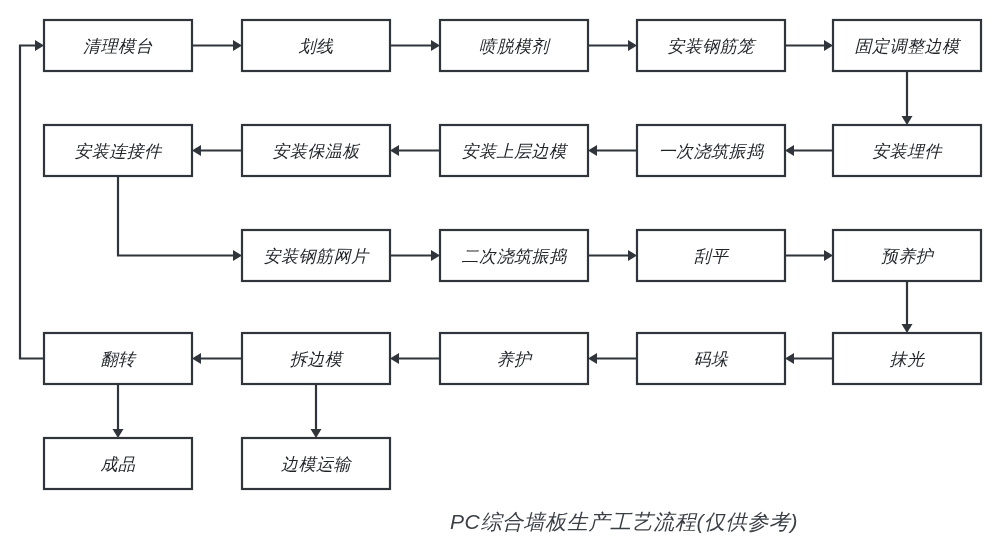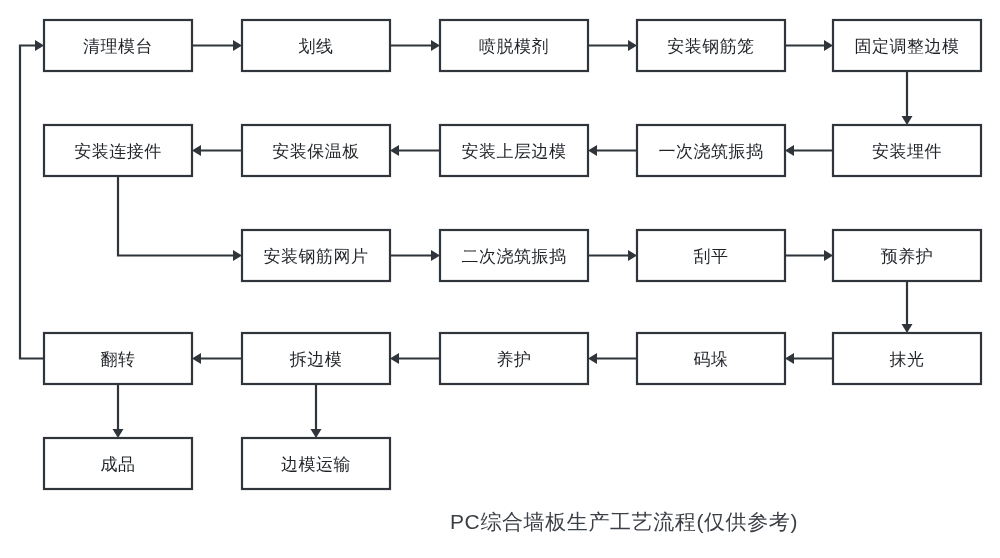--- a/index.html
+++ b/index.html
@@ -11,20 +11,21 @@
     width: 1000px;
     height: 558px;
     font-family: "Liberation Sans", "DejaVu Sans", sans-serif;
     overflow: hidden;
     position: relative;
   }
   #flow-root {
     position: relative;
     width: 1000px;
     height: 558px;
+    font-style: italic;
   }
   svg#flow-svg {
     position: absolute;
     top: 0;
     left: 0;
     width: 1000px;
     height: 558px;
     display: block;
   }
   .node-rect {

